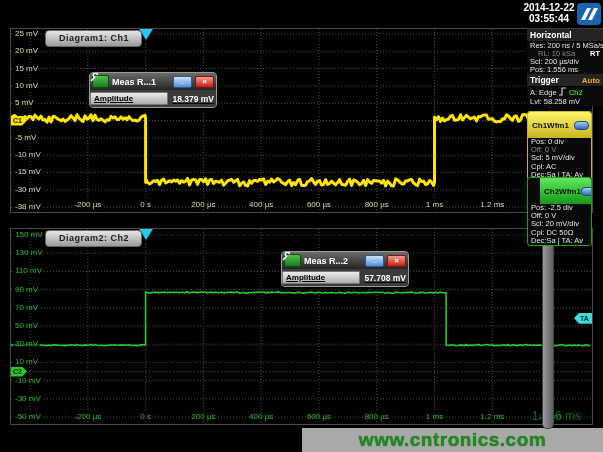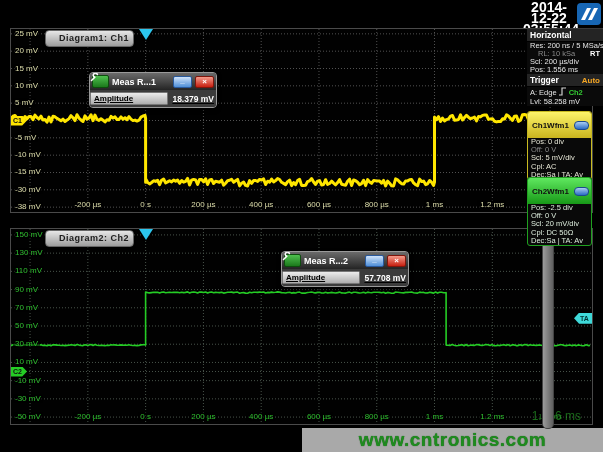--- a/index.html
+++ b/index.html
@@ -9,21 +9,21 @@
   }
   
   .diagram{
     position:absolute;left:10px;background:#010101;
     border:1px solid #4a4a4a;box-sizing:border-box;
   }
   #diagram1{top:28px;width:583px;height:185px;}
   #diagram2{top:228px;width:583px;height:197px;}
   .diagram svg{position:absolute;left:0;top:0;}
   .diagram-tab{
-    position:absolute;left:34px;top:1px;padding:2px 4px 3px 13px;
+    position:absolute;left:34px;top:1px;padding:2px 12px 3px 13px;
     background:linear-gradient(#e6e6e6,#9c9c9c);
     border:1px solid #666;border-radius:4px;
     font-size:9px;font-weight:bold;color:#1c1c1c;letter-spacing:.5px;
     box-shadow:0 1px 2px rgba(0,0,0,.7);z-index:5;
   }
   .ytick{
     position:absolute;left:2px;font-size:8px;line-height:9px;padding:0 2px;
     background:rgba(0,0,0,.55);white-space:nowrap;z-index:2;
   }
   .xtick{
@@ -74,21 +74,21 @@
   }
   .meas-body{display:flex;align-items:center;background:#3b3b3b;padding:2px 0;gap:4px;text-decoration:underline;}
   .meas-param{
     flex:1;background:linear-gradient(#ececec,#aeaeae);border:1px solid #777;
     color:#000;font-size:8px;font-weight:bold;padding:1px 3px;border-radius:1px;
   }
   .meas-value{color:#fff;font-size:8.5px;font-weight:bold;white-space:nowrap;padding-right:2px;}
   
   .dt-box{
     position:absolute;left:523px;top:2px;width:52px;text-align:center;
-    color:#fff;font-size:14px;font-weight:bold;line-height:11px;
+    color:#fff;font-size:10px;font-weight:bold;line-height:11px;
   }
   .logo{position:absolute;left:577px;top:3px;width:24px;height:22px;}
   
   .side-panel{
     position:absolute;left:527px;width:76px;background:#0a0a0a;z-index:12;
     border-top:1px solid #3a3a3a;box-sizing:border-box;
   }
   #panel-horizontal{top:28px;}
   .side-header{
     display:flex;justify-content:space-between;align-items:center;
@@ -108,21 +108,21 @@
     position:absolute;left:527px;width:65px;z-index:12;border-radius:3px;
     overflow:hidden;box-sizing:border-box;background:#090909;
   }
   #panel-ch1{top:111px;border:1px solid #c8ba20;}
   #panel-ch2{top:177px;border:1px solid #1fa01f;}
   .wfm-header{
     display:flex;align-items:center;justify-content:space-between;
     height:26px;padding:0 2px 0 4px;font-size:8px;font-weight:bold;color:#111;
   }
   #panel-ch1 .wfm-header{background:linear-gradient(#fdf46a,#c9b41e);}
-  #panel-ch2 .wfm-header{background:linear-gradient(#5fe85f,#179917);}
+  #panel-ch2 .wfm-header{background:linear-gradient(#5fe85f,#179917);margin-left:12px;}
   .pill-btn{
     width:13px;height:7px;border-radius:4px;flex:none;
     background:linear-gradient(#aacdf2,#2c6cc4);border:1px solid #1c4a8e;
   }
   .wfm-row{color:#e6e6d6;font-size:7.5px;line-height:8.2px;padding:0 3px;white-space:nowrap;}
   #panel-ch2 .wfm-row{color:#dcecdc;}
   .wfm-row.dim{color:#8a8a8a;}
   
   .scroll-strip{
     position:absolute;left:542px;top:236px;width:10px;height:191px;z-index:11;

